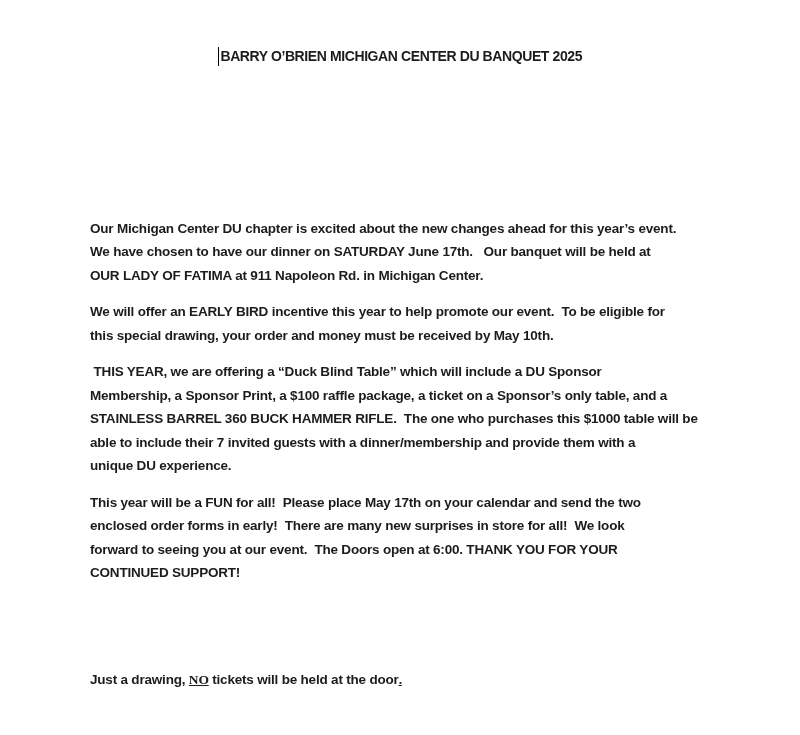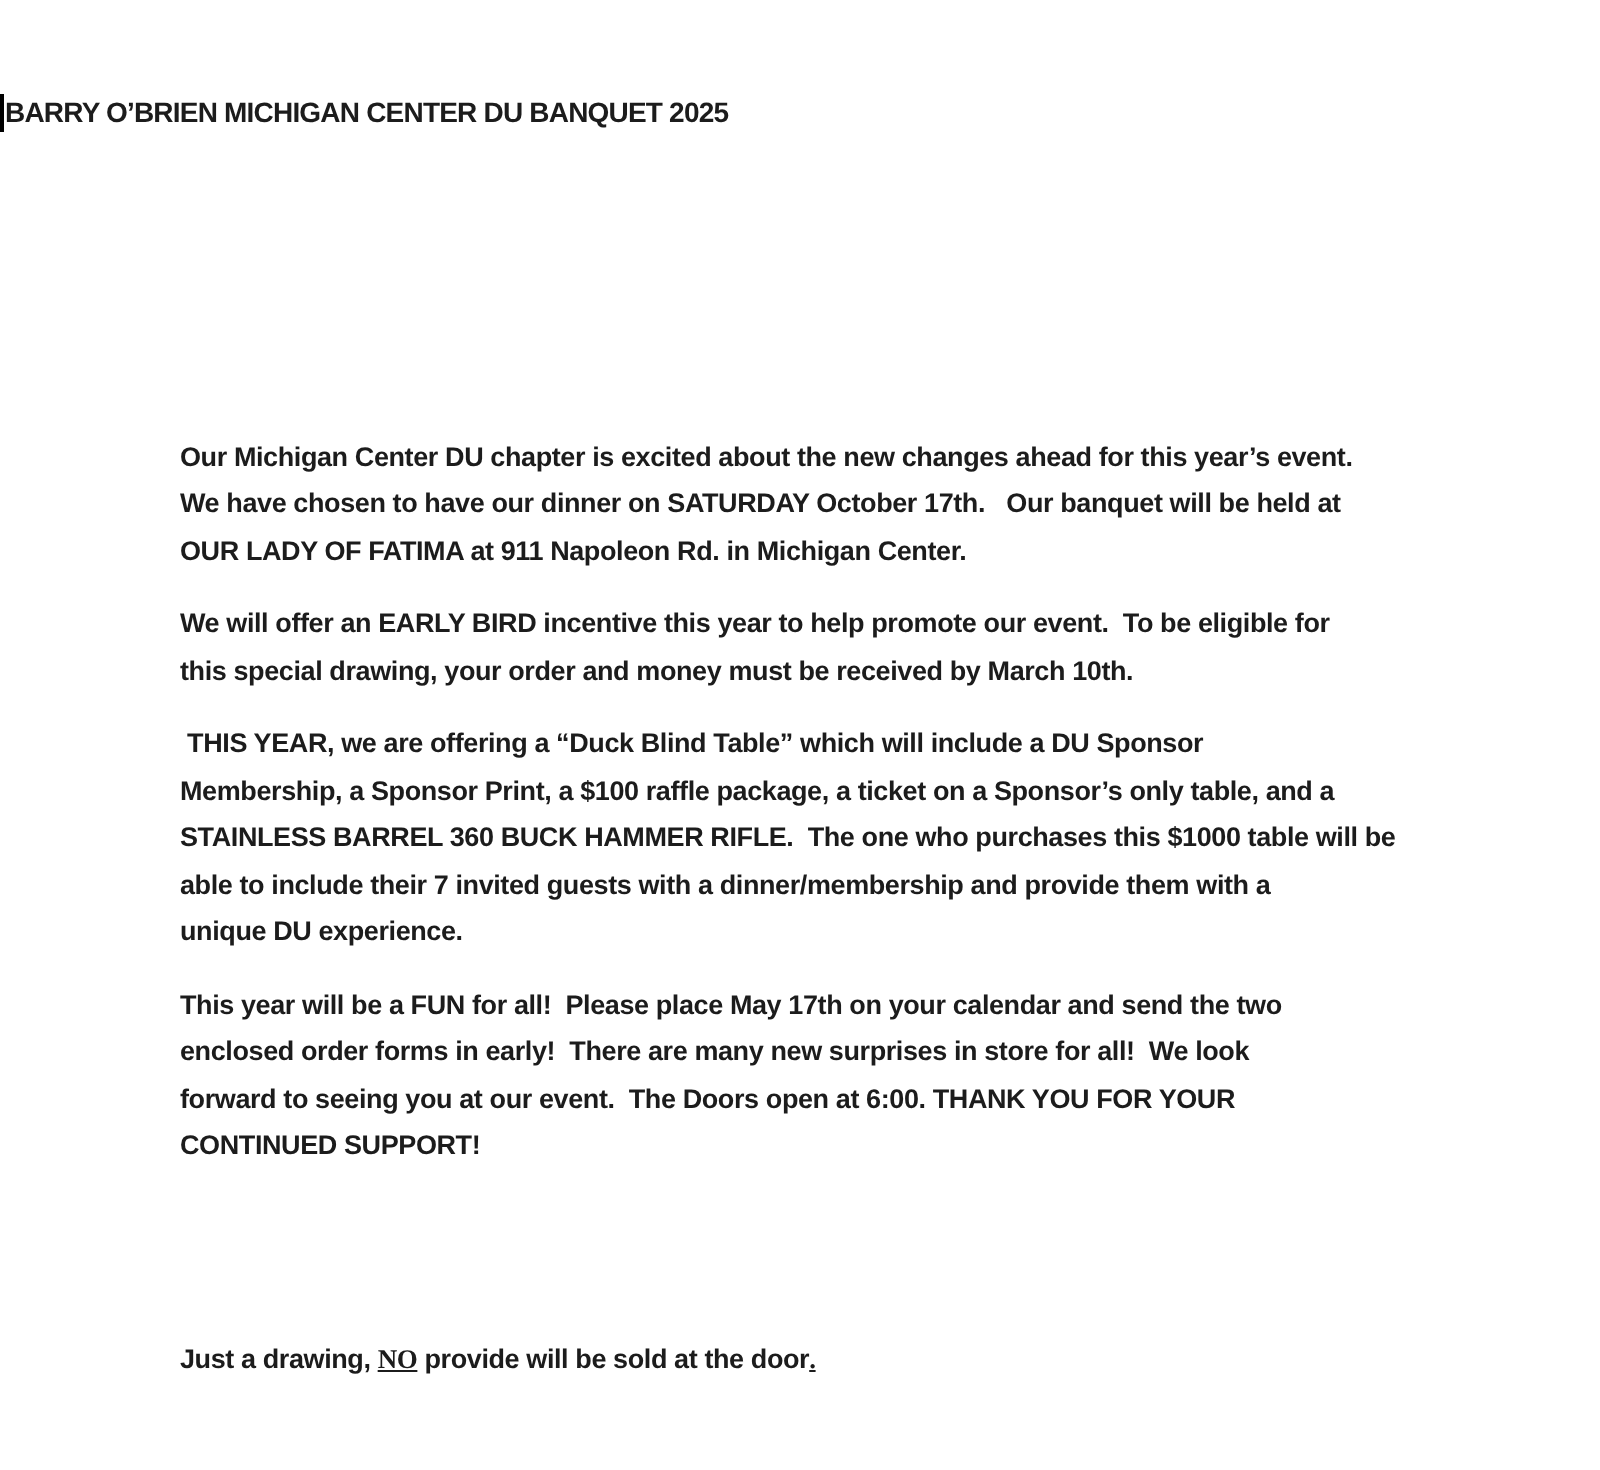--- a/index.html
+++ b/index.html
@@ -15,20 +15,21 @@
     overflow: hidden;
     font-family: "Liberation Sans", sans-serif;
     font-weight: 700;
     color: #1c1c1c;
   }
   .doc-title {
     position: absolute;
     top: 48px;
     left: 0;
     width: 100%;
+    text-align: center;
     font-size: 14px;
     letter-spacing: -0.4px;
     white-space: pre;
   }
   .caret {
     display: inline-block;
     width: 1.5px;
     height: 19px;
     background: #000000;
     vertical-align: middle;
@@ -56,31 +57,31 @@
 </head>
 <body>
 
 <div class="page">
 
   <div class="doc-title"><span class="caret"></span><span>BARRY O’BRIEN MICHIGAN CENTER DU BANQUET 2025</span></div>
 
   <div class="body-text">
 
     <div id="body-paragraphs"><p class="para">Our Michigan Center DU chapter is excited about the new changes ahead for this year’s event.
-We have chosen to have our dinner on SATURDAY October 17th.   Our banquet will be held at
+We have chosen to have our dinner on SATURDAY June 17th.   Our banquet will be held at
 OUR LADY OF FATIMA at 911 Napoleon Rd. in Michigan Center.</p><p class="para">We will offer an EARLY BIRD incentive this year to help promote our event.  To be eligible for
-this special drawing, your order and money must be received by March 10th.</p><p class="para"> THIS YEAR, we are offering a “Duck Blind Table” which will include a DU Sponsor
+this special drawing, your order and money must be received by May 10th.</p><p class="para"> THIS YEAR, we are offering a “Duck Blind Table” which will include a DU Sponsor
 Membership, a Sponsor Print, a $100 raffle package, a ticket on a Sponsor’s only table, and a
 STAINLESS BARREL 360 BUCK HAMMER RIFLE.  The one who purchases this $1000 table will be
 able to include their 7 invited guests with a dinner/membership and provide them with a
 unique DU experience.</p><p class="para">This year will be a FUN for all!  Please place May 17th on your calendar and send the two
 enclosed order forms in early!  There are many new surprises in store for all!  We look
 forward to seeing you at our event.  The Doors open at 6:00. THANK YOU FOR YOUR
 CONTINUED SUPPORT!</p></div>
 
-    <p class="para"><span>Just a drawing, </span><span class="underline">NO</span><span> provide will be sold at the door</span><span class="underline">.</span></p>
+    <p class="para"><span>Just a drawing, </span><span class="underline">NO</span><span> tickets will be held at the door</span><span class="underline">.</span></p>
 
     
 
     
 
   </div>
 </div>
 
 </body></html>

